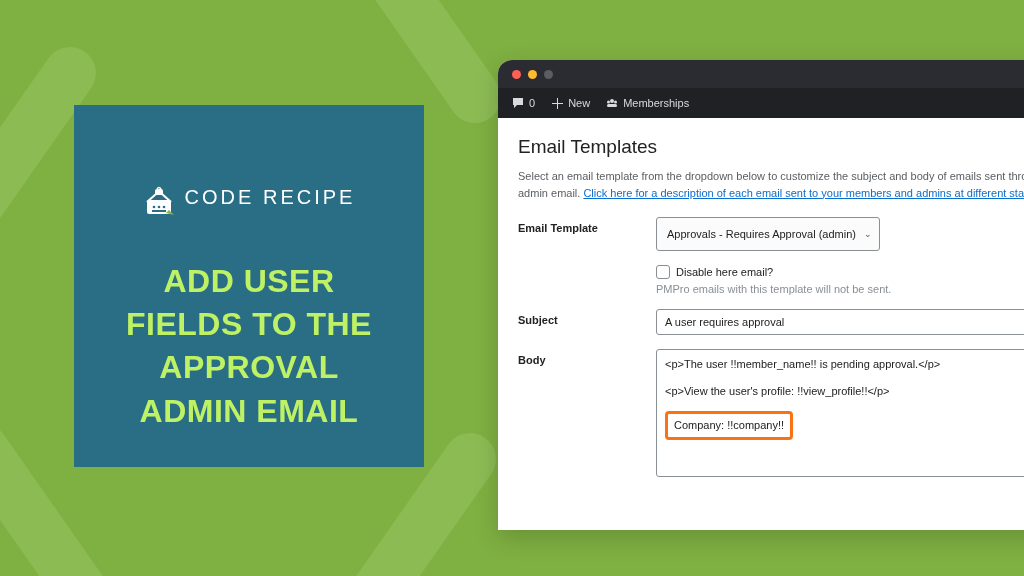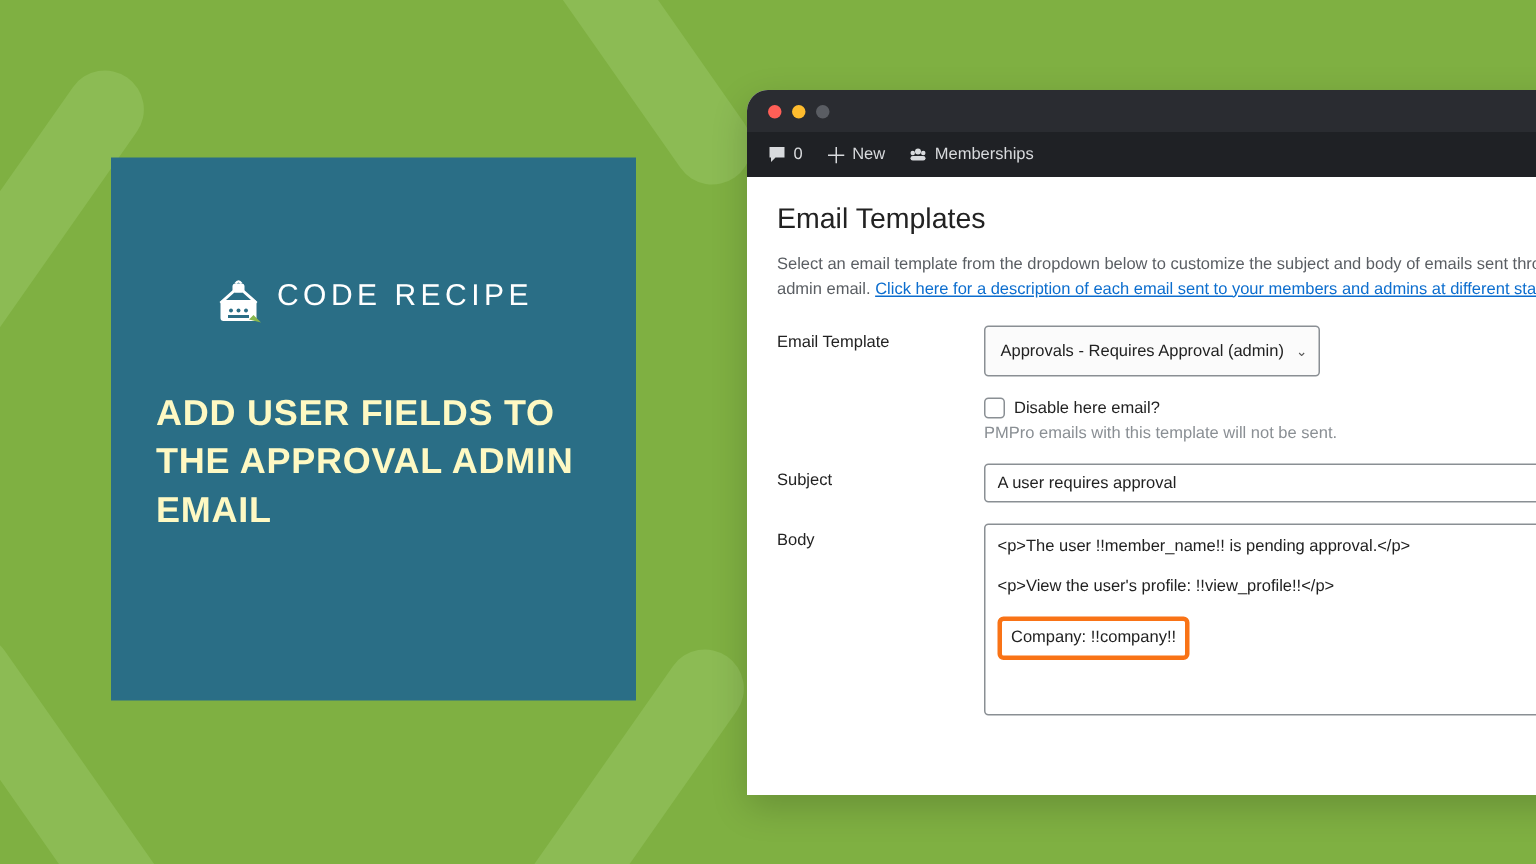--- a/index.html
+++ b/index.html
@@ -45,24 +45,24 @@
       margin-top: 35px;
     }
     .brand-icon svg { display: block; }
     .brand-text {
       color: #fff;
       font-size: 20px;
       letter-spacing: 3px;
       font-weight: 400;
     }
     .hero-title {
-      color: #fef9c3;
-      font-size: 24px;
+      color: #bef264;
+      font-size: 32px;
       font-weight: 800;
-      text-align: left;
+      text-align: center;
       line-height: 1.35;
       letter-spacing: 0.5px;
     }
 
     
     .window {
       position: absolute;
       left: 498px;
       top: 60px;
       width: 640px;
@@ -117,21 +117,21 @@
     .intro a { color: #0b6dce; text-decoration: underline; }
 
     .form-row {
       display: flex;
       align-items: flex-start;
       margin-bottom: 14px;
     }
     .form-label {
       width: 138px;
       font-size: 11px;
-      font-weight: 400;
+      font-weight: 700;
       padding-top: 5px;
       color: #222;
     }
     .form-control { flex: 1; }
     .select {
       display: inline-flex;
       align-items: center;
       border: 1px solid #8a8f94;
       border-radius: 3px;
       height: 34px;

